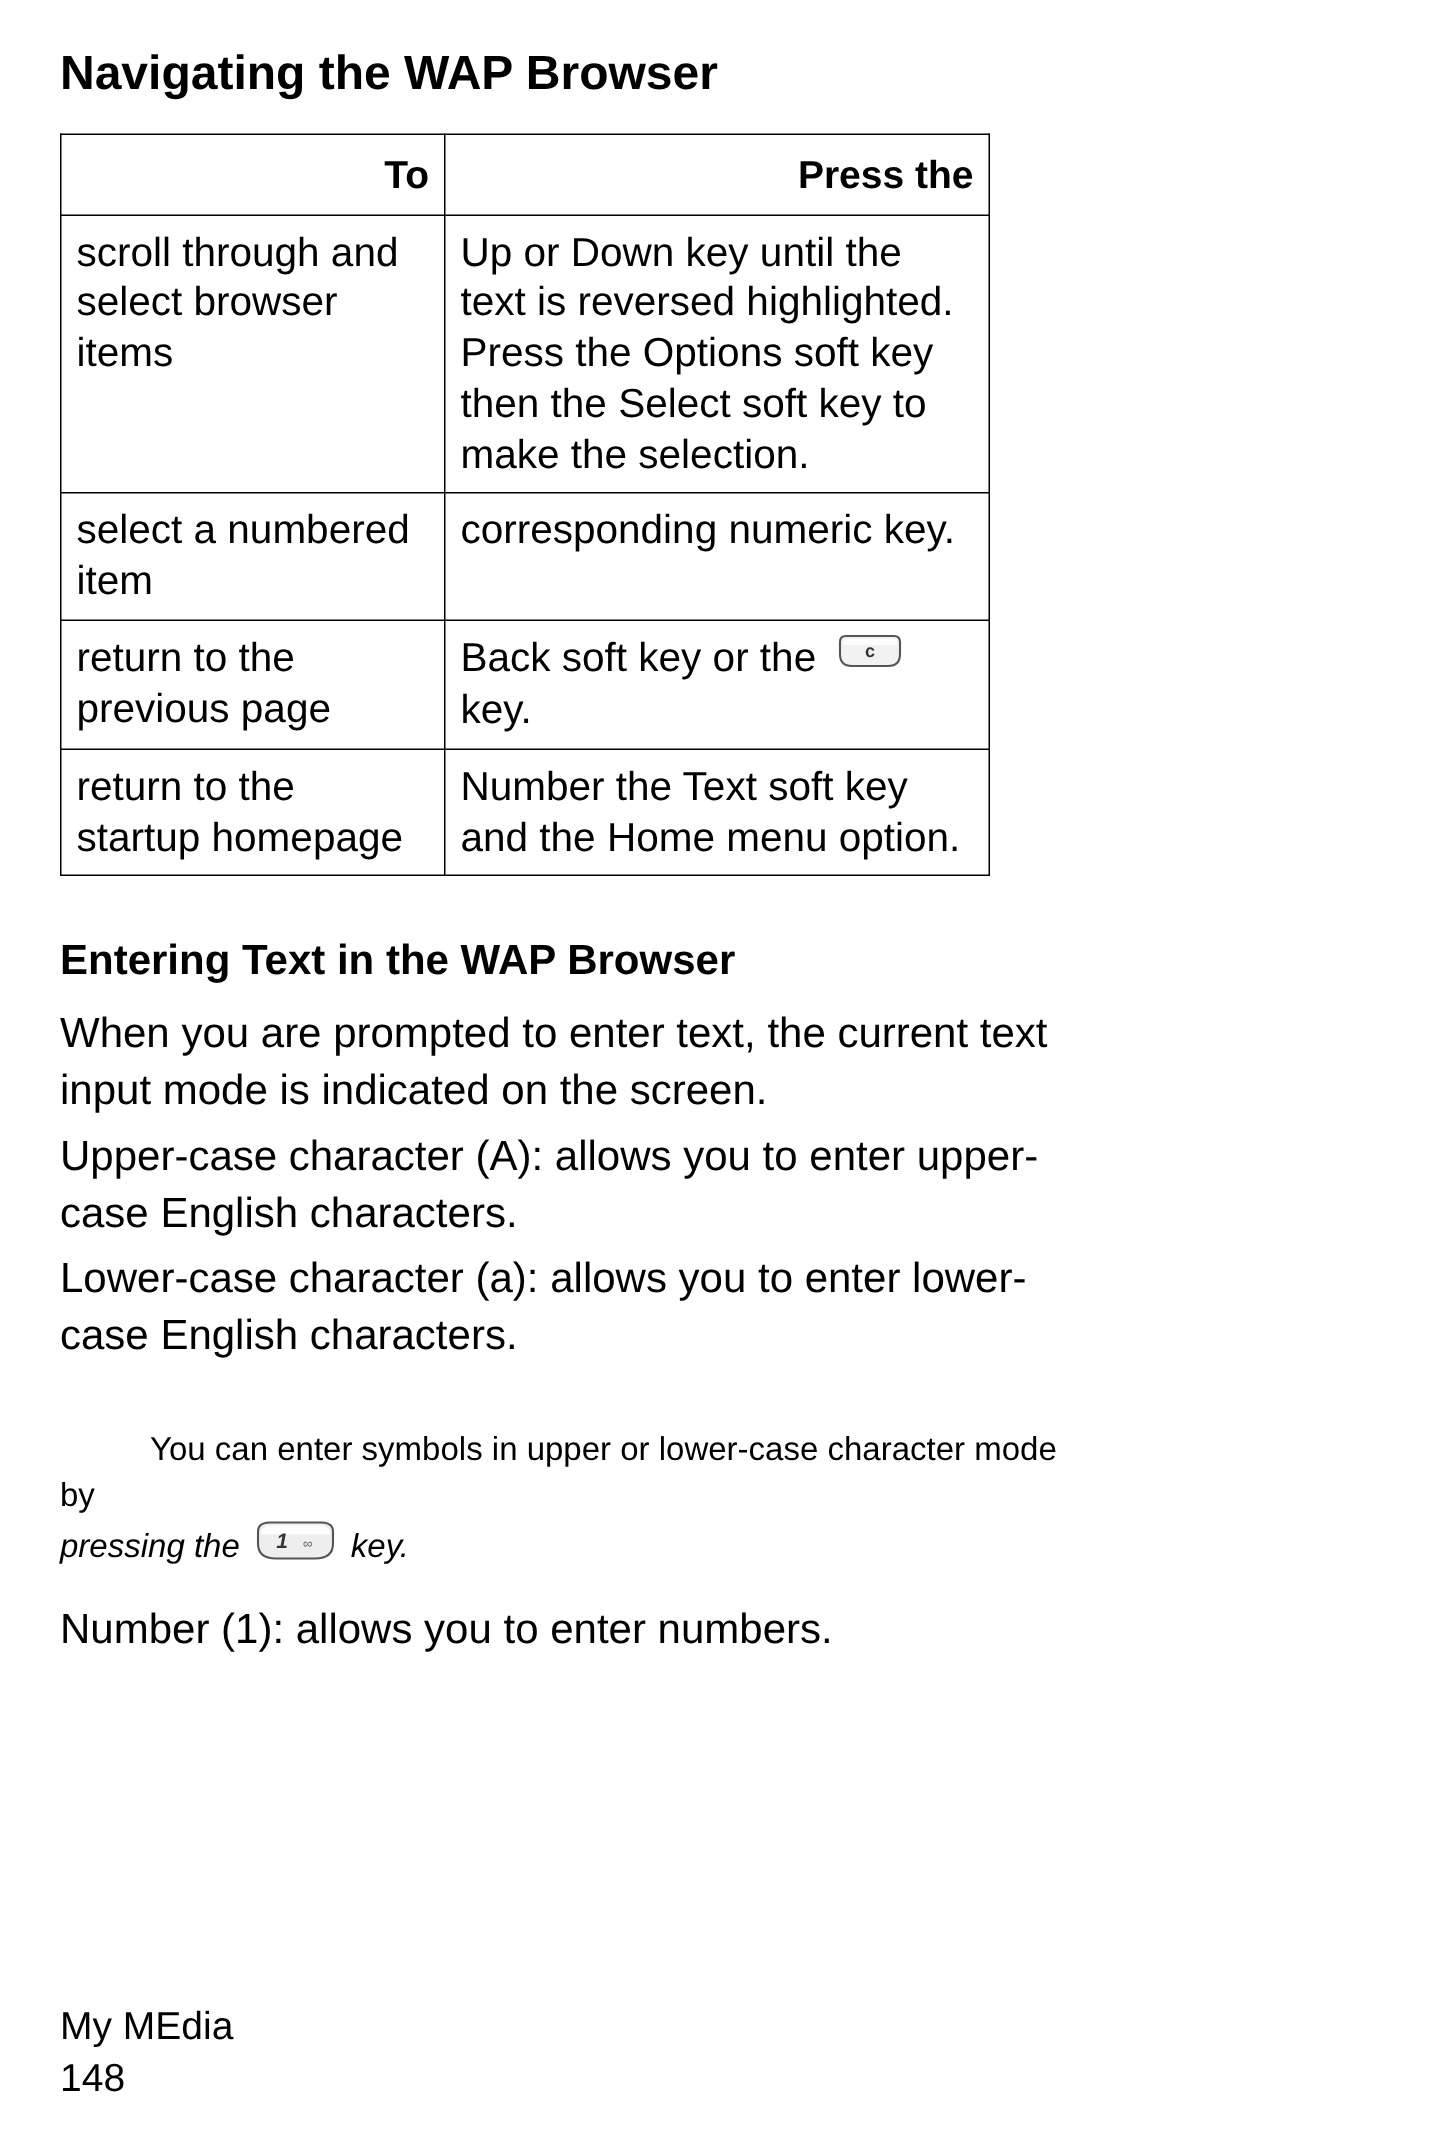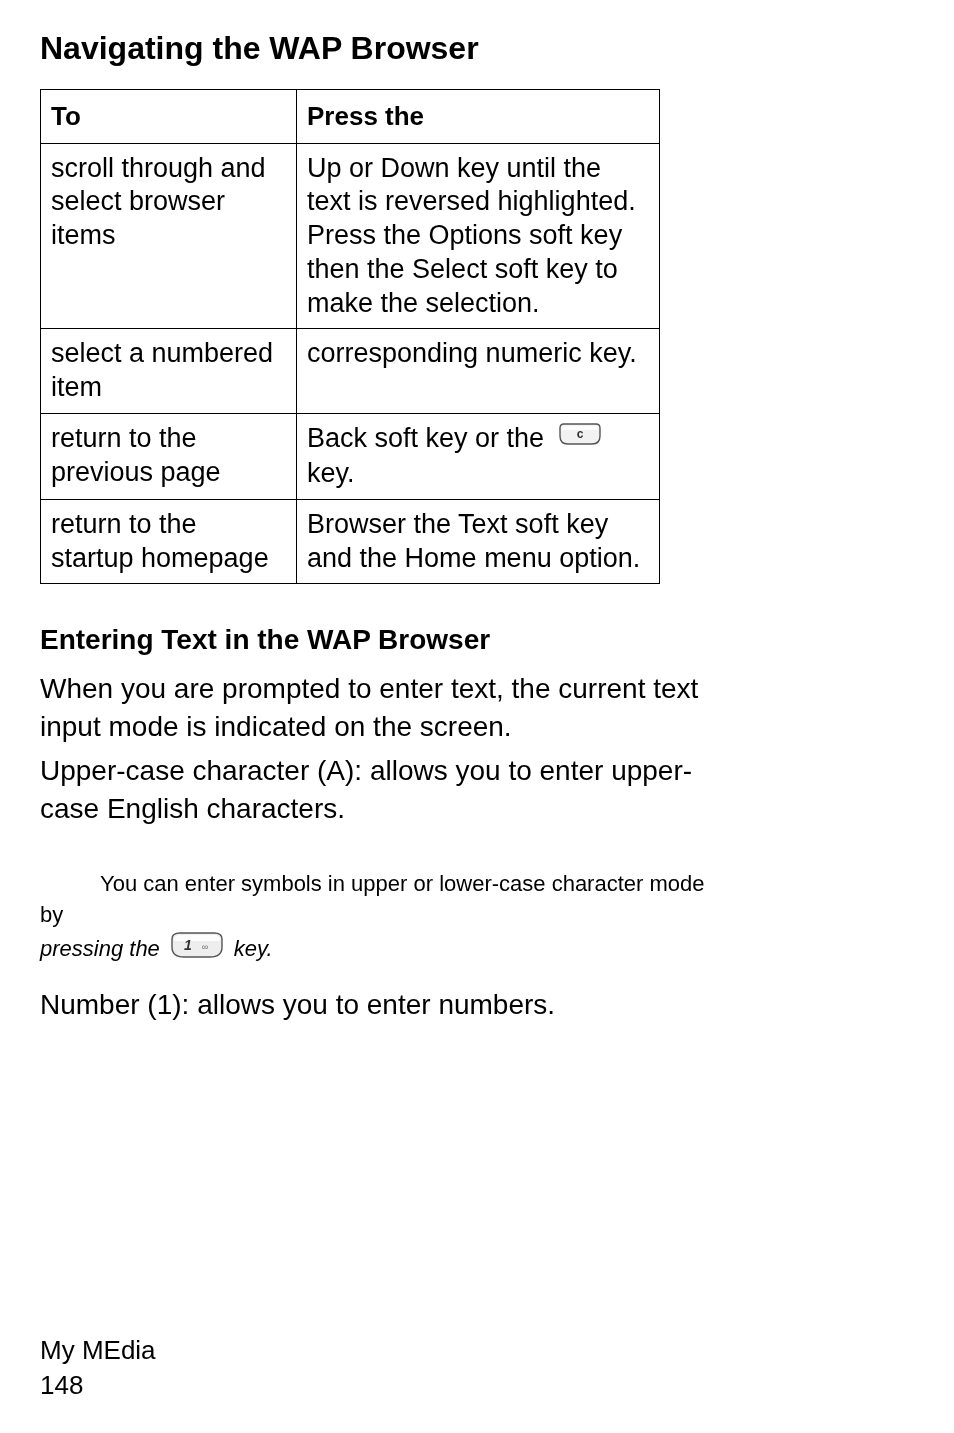--- a/index.html
+++ b/index.html
@@ -32,21 +32,21 @@
     border: 1.5px solid #000000;
     padding: 8px 10px;
     vertical-align: top;
     font-size: 27px;
     line-height: 1.25;
   }
   table.nav th {
     font-family: "Arial Narrow", Arial, sans-serif;
     font-stretch: condensed;
     font-weight: 700;
-    text-align: left;
+    text-align: right;
     font-size: 26px;
     padding-top: 10px;
     padding-bottom: 10px;
   }
   table.nav td:first-child {
     width: 235px;
   }
   .b { font-weight: 400; }
   h2.sub {
     font-family: "Arial Narrow", Arial, sans-serif;
@@ -134,34 +134,37 @@
           </svg>
         </span>
         <br>
         <span>key.</span>
       </td>
     </tr>
 
     <tr>
       <td>return to the startup homepage</td>
       <td>
-        <span>Browser the </span><span class="b">Text</span><span> soft key and the </span><span class="b">Home</span><span> menu option.</span>
+        <span>Number the </span><span class="b">Text</span><span> soft key and the </span><span class="b">Home</span><span> menu option.</span>
       </td>
     </tr>
   </tbody>
     </table>
 
   <h2 class="sub">Entering Text in the WAP Browser</h2>
 
   <p class="body">When you are prompted to enter text, the current text input mode is indicated on the screen.</p>
 
   <p class="body">
     <span class="b">Upper-case character (A)</span><span>: allows you to enter upper-case English characters.</span>
   </p>
 
+  <p class="body">
+    <span class="b">Lower-case character (a):</span><span> allows you to enter lower-case English characters.</span>
+  </p>
 
   <div class="spacer-md"></div>
 
   <p class="note">
     <span class="indent"></span><span>You can enter symbols in upper or lower-case character mode by</span><br>
     <span class="note-line2">
       <span>pressing the </span>
       <span class="key-1">
         <svg width="54" height="28" viewBox="0 0 54 28">
           <path d="M2 8 Q2 2 10 2 L44 2 Q52 2 52 8 L52 16 Q52 26 40 26 L14 26 Q2 26 2 16 Z" fill="#eeeeee" stroke="#555" stroke-width="1.4"></path>

